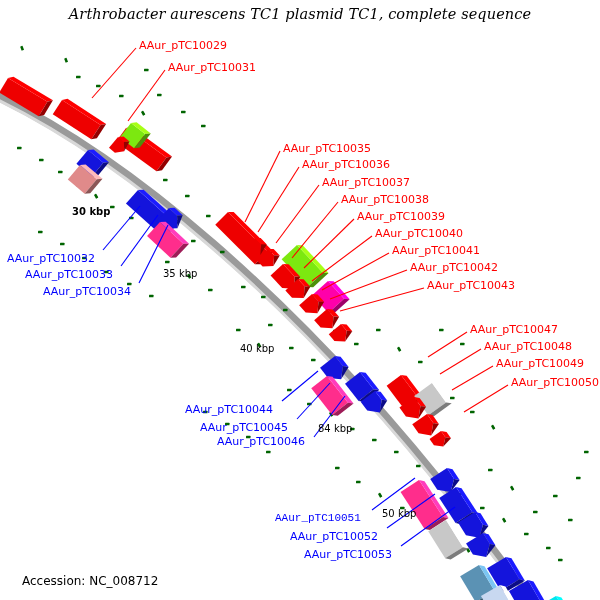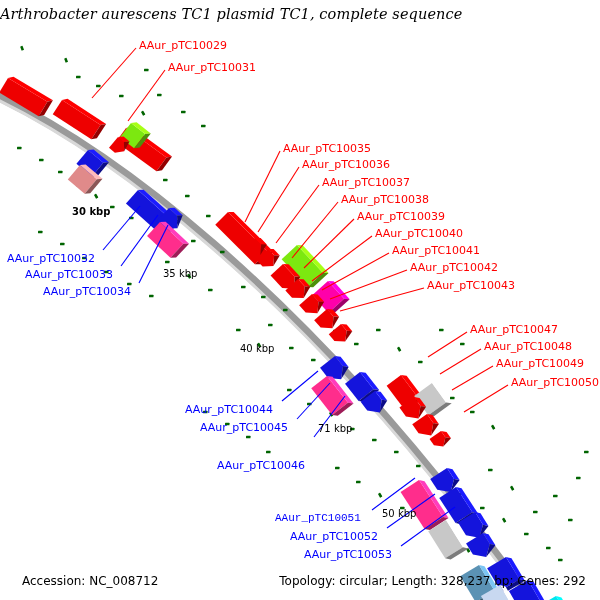--- a/index.html
+++ b/index.html
@@ -2,21 +2,21 @@
 <html><head>
 <meta charset="utf-8">
 <title>Genome Map Viewer</title>
 <style>
   html,body{margin:0;padding:0;background:#ffffff;}
   body{width:600px;height:600px;overflow:hidden;
        font-family:"DejaVu Sans","Liberation Sans",sans-serif;}
   #viewer{position:relative;width:600px;height:600px;background:#ffffff;}
 
   #map-title{
-    position:absolute;left:0;top:6px;width:600px;text-align:left;
+    position:absolute;left:0;top:6px;width:600px;text-align:center;
     font-family:"DejaVu Serif","Liberation Serif",serif;
     font-style:italic;font-size:14.5px;color:#000;letter-spacing:.1px;
     white-space:nowrap;
   }
 
   #map-canvas{position:absolute;left:0;top:0;width:600px;height:600px;}
 
   .lbl{
     position:absolute;font-size:11px;white-space:nowrap;
     font-family:"DejaVu Sans","Liberation Sans",sans-serif;
@@ -549,31 +549,30 @@
       <div class="lbl fwd" style="left: 427px; top: 280px;">AAur_pTC10043</div>
       <div class="lbl fwd" style="left: 470px; top: 324px;">AAur_pTC10047</div>
       <div class="lbl fwd" style="left: 484px; top: 341px;">AAur_pTC10048</div>
       <div class="lbl fwd" style="left: 496px; top: 358px;">AAur_pTC10049</div>
       <div class="lbl fwd" style="left: 511px; top: 377px; text-align: right;">AAur_pTC10050</div>
       <div class="lbl rev" style="left: 7px; top: 253px;">AAur_pTC10032</div>
       <div class="lbl rev" style="left: 25px; top: 269px;">AAur_pTC10033</div>
       <div class="lbl rev" style="left: 43px; top: 286px;">AAur_pTC10034</div>
       <div class="lbl rev" style="left: 185px; top: 404px;">AAur_pTC10044</div>
       <div class="lbl rev" style="left: 200px; top: 422px;">AAur_pTC10045</div>
-      <div class="lbl rev" style="left: 217px; top: 460px;">AAur_pTC10046</div>
+      <div class="lbl rev" style="left: 217px; top: 436px;">AAur_pTC10046</div>
       <div class="lbl rev" style="left: 275px; top: 513px; font-family: Liberation Mono, monospace;">AAur_pTC10051</div>
       <div class="lbl rev" style="left: 290px; top: 531px;">AAur_pTC10052</div>
       <div class="lbl rev" style="left: 304px; top: 549px;">AAur_pTC10053</div>
     </div>
   <div id="ruler-layer">
       <div class="ruler-lbl" style="left: 72px; top: 206px; font-weight: bold;">30 kbp</div>
       <div class="ruler-lbl" style="left: 163px; top: 268px;">35 kbp</div>
       <div class="ruler-lbl" style="left: 240px; top: 343px;">40 kbp</div>
-      <div class="ruler-lbl" style="left: 318px; top: 423px;">71 kbp</div>
+      <div class="ruler-lbl" style="left: 318px; top: 423px;">84 kbp</div>
       <div class="ruler-lbl" style="left: 382px; top: 508px;">50 kbp</div>
     </div>
 
   <div id="status-bar">
     <div id="accession">Accession: NC_008712</div>
-    <div id="topology">Topology: circular; Length: 328,237 bp; Genes: 292</div>
   </div>
 
 </div>
 
 </body></html>

